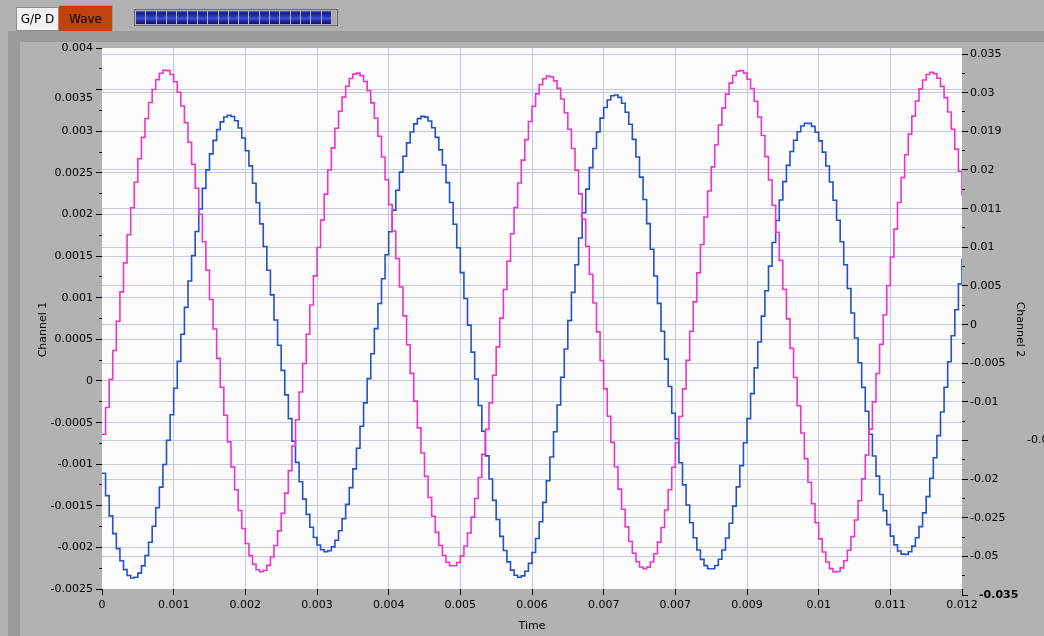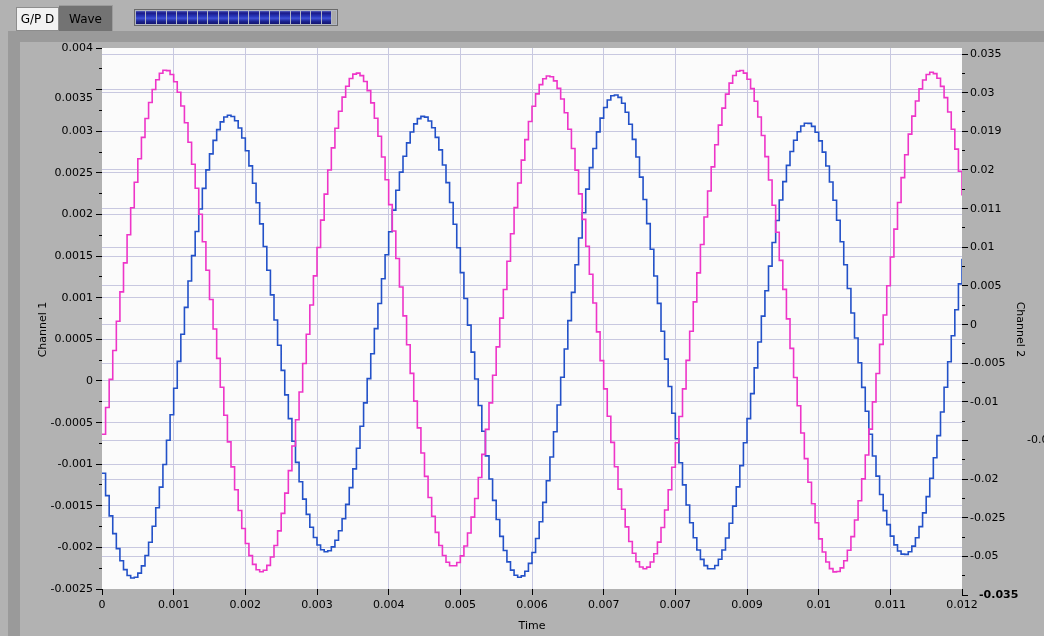--- a/index.html
+++ b/index.html
@@ -3,21 +3,21 @@
 <meta charset="utf-8">
 <style>
   html,body{margin:0;padding:0;}
   #root{
     position:relative; width:1044px; height:636px; overflow:hidden;
     background:#b2b2b2; font-family:"DejaVu Sans", sans-serif; color:#000;
   }
   
   .tab{position:absolute; box-sizing:border-box; display:flex; align-items:center; justify-content:center; font-size:12px; cursor:default;}
   #tab-gpd{left:16px; top:7px; width:43px; height:24px; background:#f2f2f2; border:1px solid #8d8d8d;}
-  #tab-wave{left:59px; top:5px; width:54px; height:27px; background:#737373;
+  #tab-wave{left:59px; top:5px; width:54px; height:27px; background:#c2410c;
             border-top:1px solid #9c9c9c; border-right:1px solid #9c9c9c;}
   
   #progress{position:absolute; left:134px; top:9px; width:204px; height:17px;
             box-sizing:border-box; border:1px solid #6a6a6a; background:#b0b5c2;
             display:flex; gap:1px; padding:1px;}
   .seg{flex:1 1 auto;
        background:linear-gradient(180deg,#5560c0 0%,#181888 15%,#2b3cc0 45%,#4052d8 55%,#1c2490 80%,#121270 100%);}
   #progress .trough-rest{flex:0 0 4px; background:#a9a9a9;}
   
   #band-top{position:absolute; left:8px; top:31px; width:1036px; height:11px; background:#9a9a9a;}

